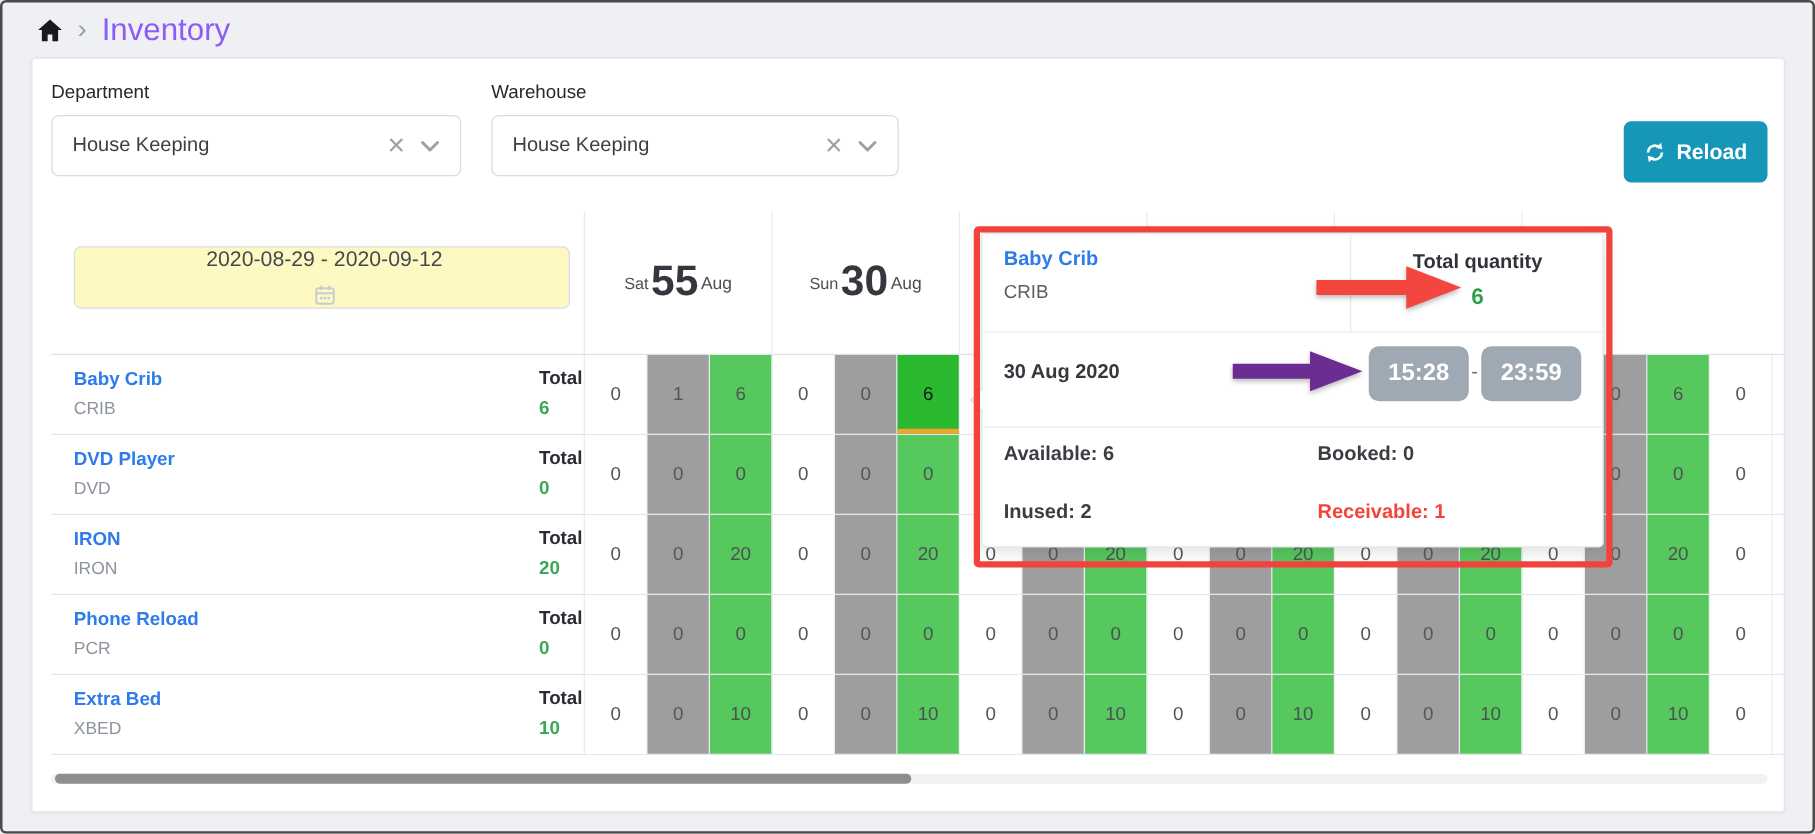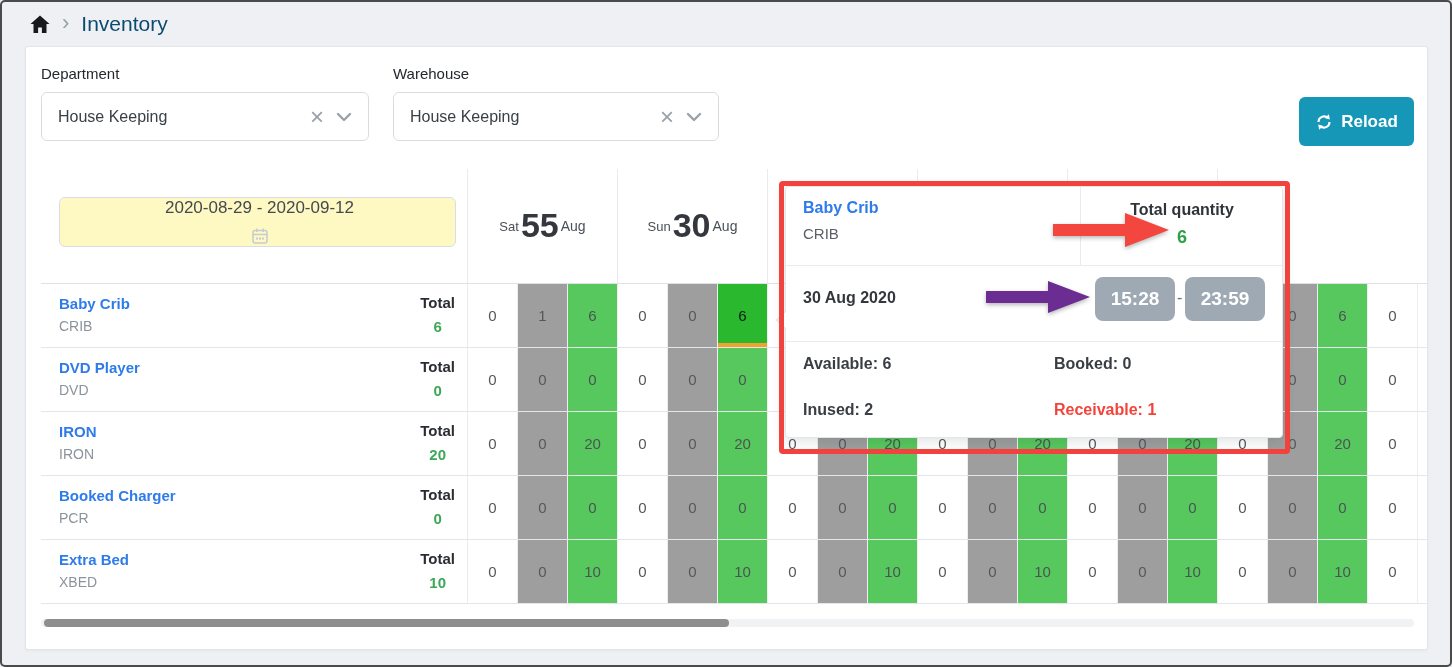--- a/index.html
+++ b/index.html
@@ -6,21 +6,21 @@
   html,body { background:#e9ebef; }
   body { font-family: "Liberation Sans", sans-serif; }
   .screen{
     position:relative; width:1452px; height:667px;
     background:#eef0f4; border:2px solid #4a4a4a; border-radius:5px;
     overflow:hidden;
   }
   
   .breadcrumb{ position:absolute; left:28px; top:0; height:44px; display:flex; align-items:center; gap:12px; }
   .crumb-sep{ font-size:22px; color:#97a0a8; line-height:1; padding-bottom:3px;}
-  .crumb-current{ font-size:21px; color:#0c4a6e; }
+  .crumb-current{ font-size:25px; color:#8b5cf6; }
   
   .panel{
     position:absolute; left:23px; right:22px; top:44px; bottom:15px;
     background:#fff; border:1px solid #e2e5e9; border-radius:3px;
     box-shadow:0 1px 3px rgba(40,50,60,.05);
   }
   .filter-group{ position:absolute; top:18px; }
   .filter-label{ font-size:15px; font-weight:400; color:#24282d; margin-bottom:10px; }
   .select{
     width:328px; height:49px; border:1px solid #d8dce1; border-radius:6px;
@@ -49,21 +49,21 @@
     display:flex; flex-direction:row; align-items:center; justify-content:center; gap:2px;
   }
   .dh-day{ font-size:13px; color:#4a4f55; }
   .dh-num{ font-size:34px; font-weight:700; color:#34383e; line-height:1.1; }
   .dh-mon{ font-size:14px; color:#4a4f55; }
   .overflow-col-header{ width:47px; flex:none; }
   .t-row{ display:flex; height:64px; border-bottom:1px solid #e4e6e9; }
   .product-cell{ width:427px; flex:none; border-right:1px solid #e9ebee; position:relative; padding:11px 0 0 18px;}
   .p-name{ font-size:15px; font-weight:700; color:#2e7bea; cursor:pointer; }
   .p-code{ font-size:14px; color:#8c939b; margin-top:6px; }
-  .p-total{ position:absolute; right:12px; top:10px; text-align:center; }
+  .p-total{ position:absolute; right:1px; top:10px; text-align:left; }
   .p-total-label{ font-size:15px; color:#2a2e33; font-weight:600;}
   .p-total-num{ font-size:15px; font-weight:700; color:#3ca757; margin-top:7px; }
   .sc{ width:50px; flex:none; display:flex; align-items:center; justify-content:center;
        font-size:15px; border-right:1px solid #eceef0; cursor:pointer;}
   .sc-white{ background:#fff; color:#53575c; }
   .sc-gray{ background:#9e9e9e; color:#54585c; }
   .sc-green{ background:#57c85e; color:#4a5553; }
   .sc-selected{ background:#2ab82e !important; color:#141719 !important;
        box-shadow:inset 0 -4px 0 #f0a32f; }
   .hscroll{ position:absolute; left:15px; top:572px; width:1373px; height:8px;
@@ -288,21 +288,21 @@
             <div class="sc sc-white">0</div>
             <div class="sc sc-gray">0</div>
             <div class="sc sc-green">20</div>
             <div class="sc sc-white">0</div>
             <div class="sc sc-gray">0</div>
             <div class="sc sc-green">20</div>
             <div class="sc sc-white">0</div>
           </div>
           <div class="t-row">
             <div class="product-cell">
-              <div class="p-name">Booked Charger</div>
+              <div class="p-name">Phone Reload</div>
               <div class="p-code">PCR</div>
               <div class="p-total">
                 <div class="p-total-label">Total</div>
                 <div class="p-total-num">0</div>
               </div>
             </div>
             <div class="sc sc-white">0</div>
             <div class="sc sc-gray">0</div>
             <div class="sc sc-green">0</div>
             <div class="sc sc-white">0</div>

